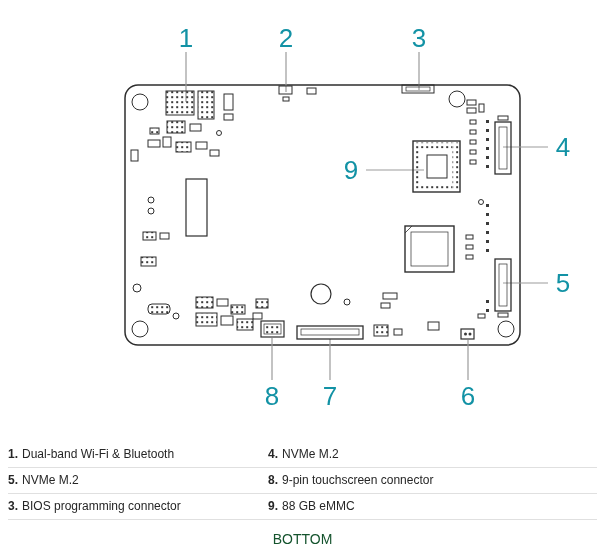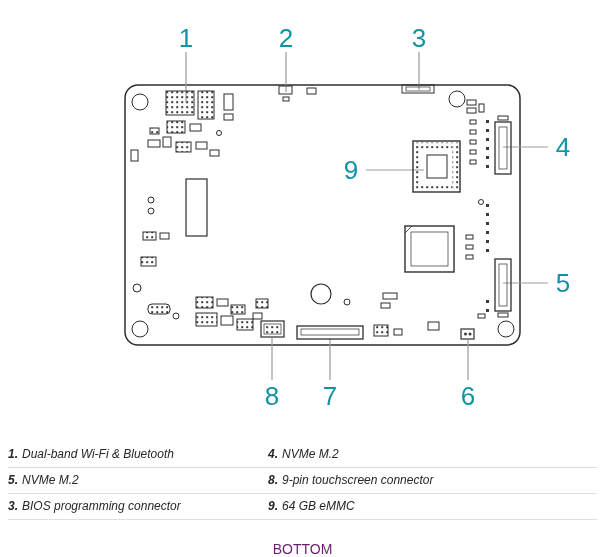--- a/index.html
+++ b/index.html
@@ -15,35 +15,35 @@
   .board-svg { position: absolute; left: 0; top: 0; }
   .leader line { stroke: var(--leader, #9b9b9b); }
   .callout {
     position: absolute;
     transform: translate(-50%, -50%);
     font-size: 26px;
     line-height: 1;
     color: var(--accent, #1292a5);
     user-select: none;
   }
-  .legend { margin: 18px 8px 0 8px; font-style: italic; }
+  .legend { margin: 18px 8px 0 8px; }
   .legend-row {
     display: grid;
     grid-template-columns: 260px 130px 1fr;
     padding: 5px 0 6px 0;
     border-bottom: 1px solid var(--divider, #e0e0e0);
     font-size: 12px;
   }
   .legend-cell { white-space: nowrap; }
   .legend-cell .num { font-weight: 700; margin-right: 4px; }
   .bottom-label {
-    margin-top: 21px;
+    margin-top: 11px;
     text-align: center;
     font-size: 14px;
-    color: #701a75;
+    color: #14532d;
   }
 </style>
 </head>
 <body>
 
 <div class="figure">
 
   <svg class="board-svg" width="605" height="424" viewBox="0 0 605 424">
     <defs>
       <pattern id="pins" width="5" height="5" patternUnits="userSpaceOnUse">
@@ -217,18 +217,18 @@
     </div>
     <div class="legend-cell">
       <span class="num">8.</span><span class="lbl">9-pin touchscreen connector</span>
     </div>
   </div>
   <div class="legend-row">
     <div class="legend-cell">
       <span class="num">3.</span><span class="lbl">BIOS programming connector</span>
     </div>
     <div class="legend-cell">
-      <span class="num">9.</span><span class="lbl">64 GB eMMC</span>
+      <span class="num">9.</span><span class="lbl">88 GB eMMC</span>
     </div>
   </div>
 </div>
 
 <div class="bottom-label">BOTTOM</div>
 
 </body></html>

